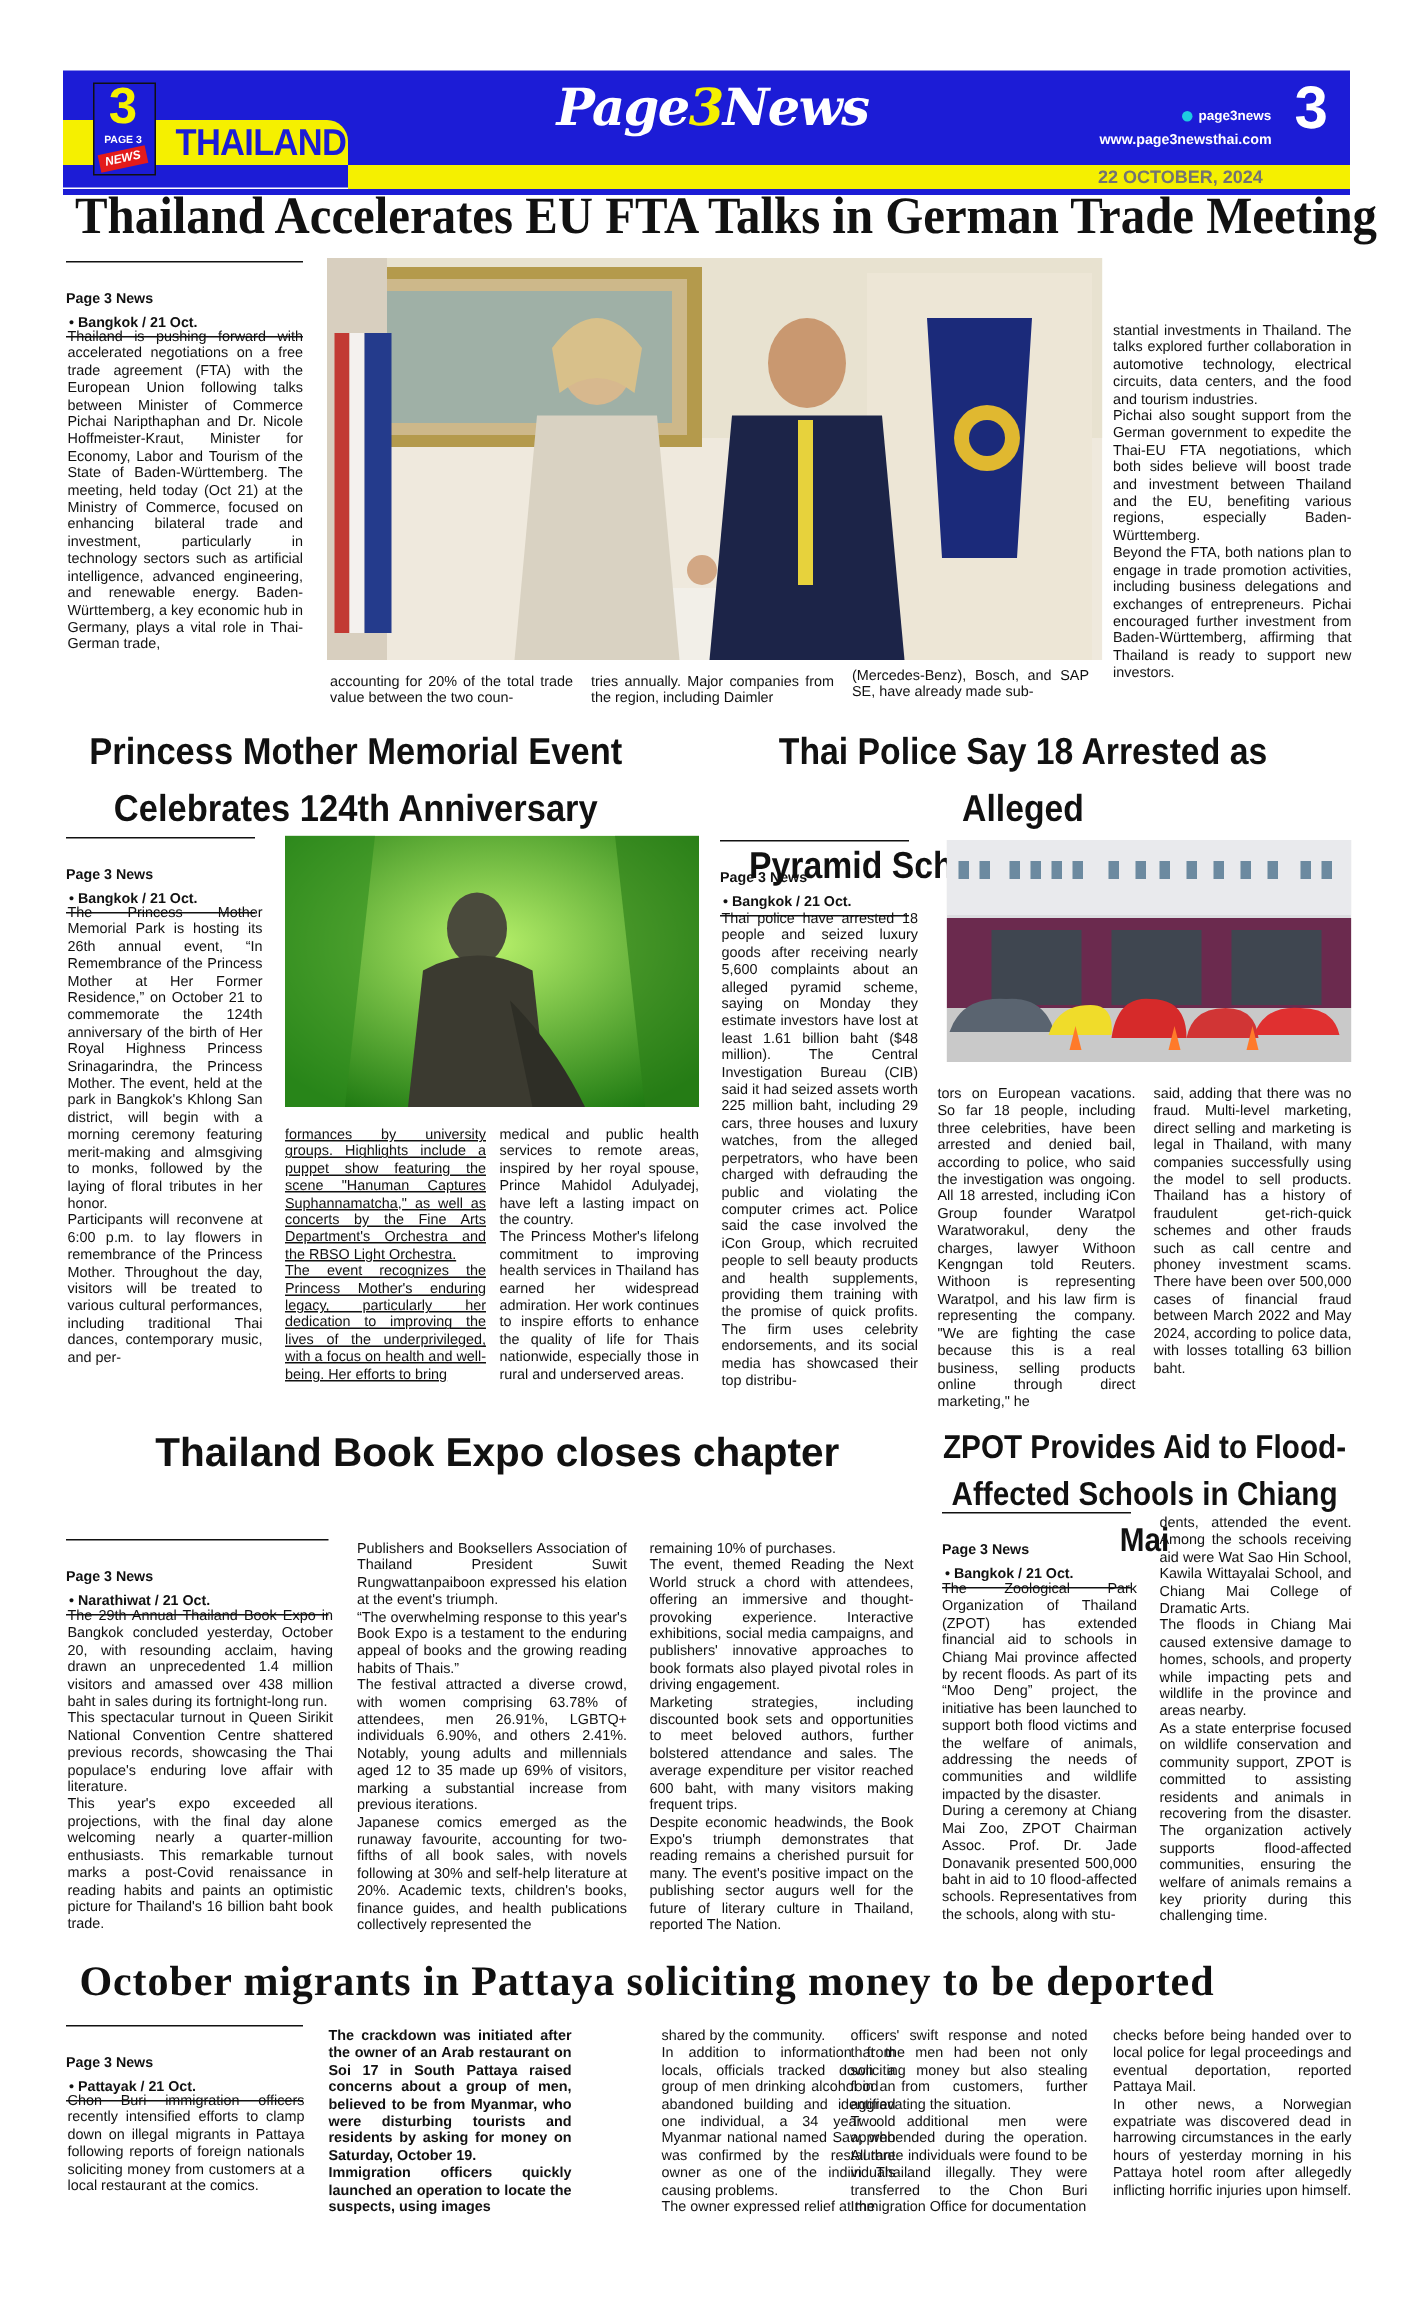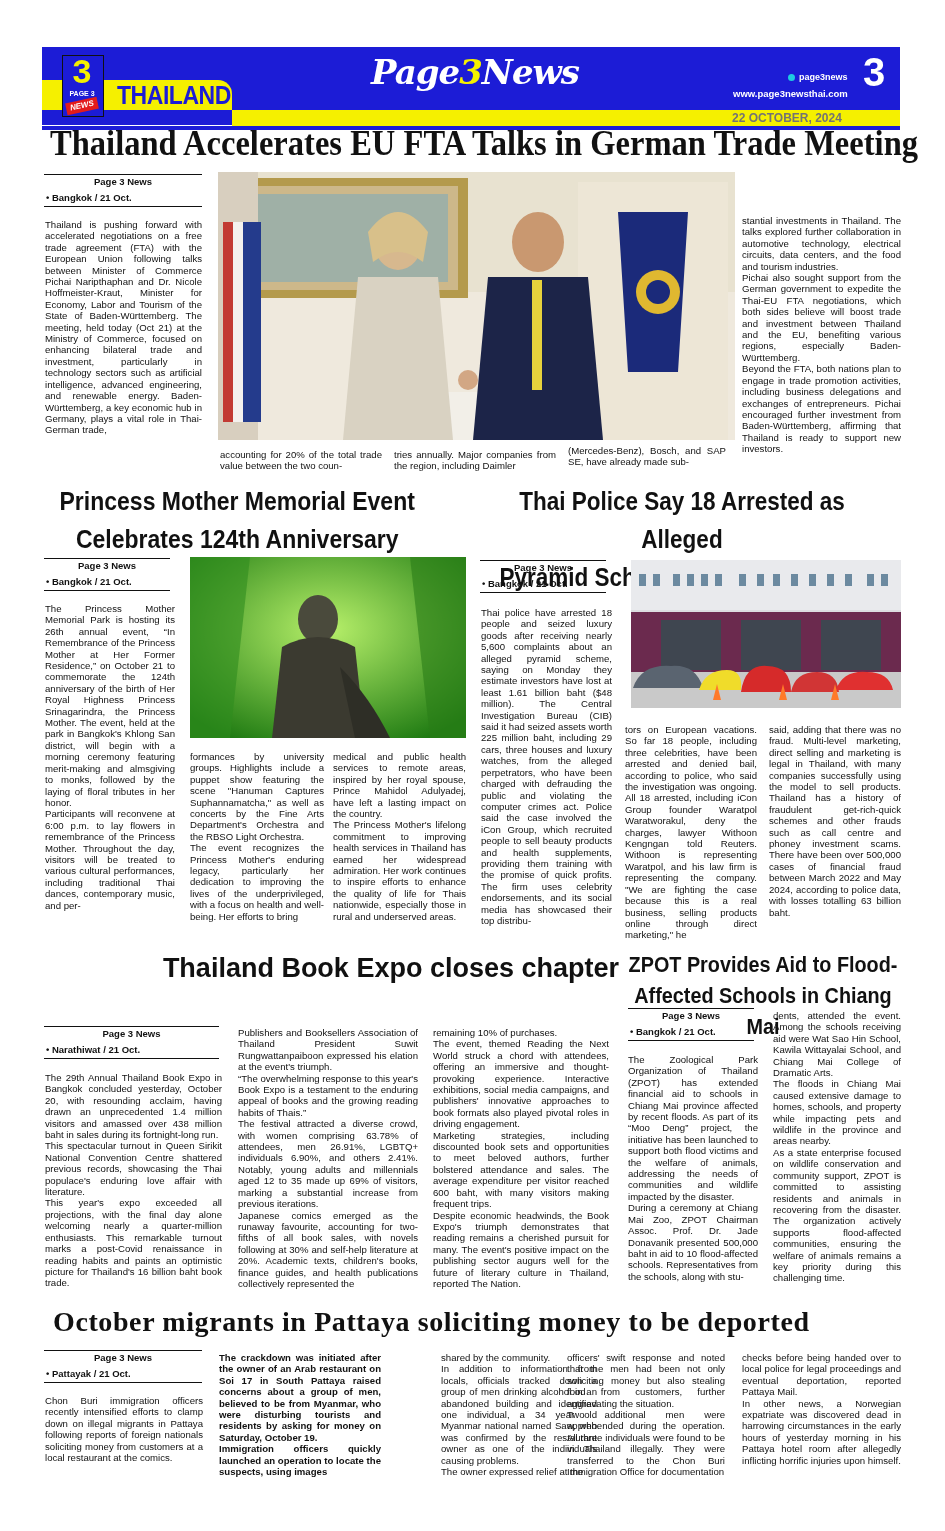--- a/index.html
+++ b/index.html
@@ -20,21 +20,21 @@
   #social{left:788px;top:72px;font:bold 9px "Liberation Sans",sans-serif;color:#fff;}
   #social .dot{display:inline-block;width:7px;height:7px;border-radius:50%;background:#1ecbe1;margin-right:4px;vertical-align:middle;}
   #website{left:733px;top:88px;font:bold 9.5px "Liberation Sans",sans-serif;color:#fff;}
   #page-num{left:863px;top:50px;font:bold 40px "Liberation Sans",sans-serif;color:#fff;}
   #issue-date{left:732px;top:111px;font:bold 12px "Liberation Sans",sans-serif;color:#737373;}
   
   .hl-serif{font-family:"Liberation Serif",serif;font-weight:bold;color:#111;white-space:nowrap;}
   .hl-sans{font-family:"Liberation Sans",sans-serif;font-weight:bold;color:#111;text-align:center;transform-origin:left;}
   
   .byline{font-size:9.5px;}
-  .byline .src{font-weight:bold;text-align:center;display:block;border-top:1.5px solid #111;padding-top:1px;}
+  .byline .src{font-weight:bold;display:block;border-top:1.5px solid #111;padding-top:19px;}
   .byline .loc{font-weight:bold;display:block;padding:5px 0 3px 2px;border-bottom:1.5px solid #111;}
   
   .col{font-size:9.6px;line-height:11.4px;text-align:justify;color:#111;}
   
   .photo{overflow:hidden;}
 </style>
 </head>
 <body>
 
 <div class="abs" id="masthead"></div>
@@ -109,21 +109,21 @@
         </radialGradient>
       </defs>
     <rect width="276" height="181" fill="url(#g1)"></rect>
     <path d="M0 0 L60 0 L40 181 L0 181 Z" fill="#2f8c1e" opacity="0.6"></path>
     <path d="M276 0 L220 0 L240 181 L276 181 Z" fill="#2a7d18" opacity="0.6"></path>
     <ellipse cx="128" cy="62" rx="20" ry="24" fill="#4a4a3c"></ellipse>
     <path d="M92 90 Q128 70 165 90 L175 181 L82 181 Z" fill="#3b3a30"></path>
     <path d="M150 110 Q180 140 200 181 L165 181 Z" fill="#2e2e26"></path>
   </svg>
 </div>
-<div class="abs col" style="left:190px;top:751px;width:134px;white-space:pre-line;">formances by university groups. Highlights include a puppet show featuring the scene "Hanuman Captures Suphannamatcha," as well as concerts by the Fine Arts Department's Orchestra and the RBSO Light Orchestra.
+<div class="abs col" style="left:190px;top:751px;width:134px;white-space:pre-line;text-decoration:underline;">formances by university groups. Highlights include a puppet show featuring the scene "Hanuman Captures Suphannamatcha," as well as concerts by the Fine Arts Department's Orchestra and the RBSO Light Orchestra.
 The event recognizes the Princess Mother's enduring legacy, particularly her dedication to improving the lives of the underprivileged, with a focus on health and well-being. Her efforts to bring</div>
 <div class="abs col" style="left:333px;top:751px;width:133px;white-space:pre-line;">medical and public health services to remote areas, inspired by her royal spouse, Prince Mahidol Adulyadej, have left a lasting impact on the country.
 The Princess Mother's lifelong commitment to improving health services in Thailand has earned her widespread admiration. Her work continues to inspire efforts to enhance the quality of life for Thais nationwide, especially those in rural and underserved areas.</div>
 
 <div class="abs hl-sans" style="left:484px;top:482px;width:440px;font-size:25px;line-height:38px;transform:scaleX(0.9);">
   <div>Thai Police Say 18 Arrested as Alleged</div>
   <div>Pyramid Scheme Losses Near $50 Million</div>
 </div>
 <div class="abs byline" style="left:480px;top:560px;width:126px;">
   <span class="src">Page 3 News</span>
@@ -162,21 +162,21 @@
     <path d="M160 132 Q164 112 186 112 Q206 112 208 132 Z" fill="#d13535"></path>
     <path d="M205 130 Q212 110 236 112 Q258 112 262 130 Z" fill="#e03030"></path>
     <path d="M82 140 L86 124 L90 140 Z" fill="#ff7a2a"></path>
     <path d="M148 140 L152 124 L156 140 Z" fill="#ff7a2a"></path>
     <path d="M200 140 L204 124 L208 140 Z" fill="#ff7a2a"></path>
   </svg>
 </div>
 <div class="abs col" style="left:625px;top:724px;width:132px;">tors on European vacations. So far 18 people, including three celebrities, have been arrested and denied bail, according to police, who said the investigation was ongoing. All 18 arrested, including iCon Group founder Waratpol Waratworakul, deny the charges, lawyer Withoon Kengngan told Reuters. Withoon is representing Waratpol, and his law firm is representing the company. "We are fighting the case because this is a real business, selling products online through direct marketing," he</div>
 <div class="abs col" style="left:769px;top:724px;width:132px;">said, adding that there was no fraud. Multi-level marketing, direct selling and marketing is legal in Thailand, with many companies successfully using the model to sell products. Thailand has a history of fraudulent get-rich-quick schemes and other frauds such as call centre and phoney investment scams. There have been over 500,000 cases of financial fraud between March 2022 and May 2024, according to police data, with losses totalling 63 billion baht.</div>
 
-<div class="abs hl-sans" style="left:44px;top:951px;width:575px;font-size:27px;line-height:34px;text-align:right;">
+<div class="abs hl-sans" style="left:44px;top:951px;width:575px;font-size:27px;line-height:34px;">
   <div>Thailand Book Expo closes chapter</div>
 </div>
 <div class="abs byline" style="left:44px;top:1026px;width:175px;">
   <span class="src">Page 3 News</span>
   <span class="loc">• Narathiwat  / 21  Oct.</span>
 </div>
 <div class="abs col" style="left:45px;top:1072px;width:177px;white-space:pre-line;">The 29th Annual Thailand Book Expo in Bangkok concluded yesterday, October 20, with resounding acclaim, having drawn an unprecedented 1.4 million visitors and amassed over 438 million baht in sales during its fortnight-long run.
 This spectacular turnout in Queen Sirikit National Convention Centre shattered previous records, showcasing the Thai populace's enduring love affair with literature.
 This year's expo exceeded all projections, with the final day alone welcoming nearly a quarter-million enthusiasts. This remarkable turnout marks a post-Covid renaissance in reading habits and paints an optimistic picture for Thailand's 16 billion baht book trade.</div>
 <div class="abs col" style="left:238px;top:1027px;width:180px;white-space:pre-line;">Publishers and Booksellers Association of Thailand President Suwit Rungwattanpaiboon expressed his elation at the event's triumph.

